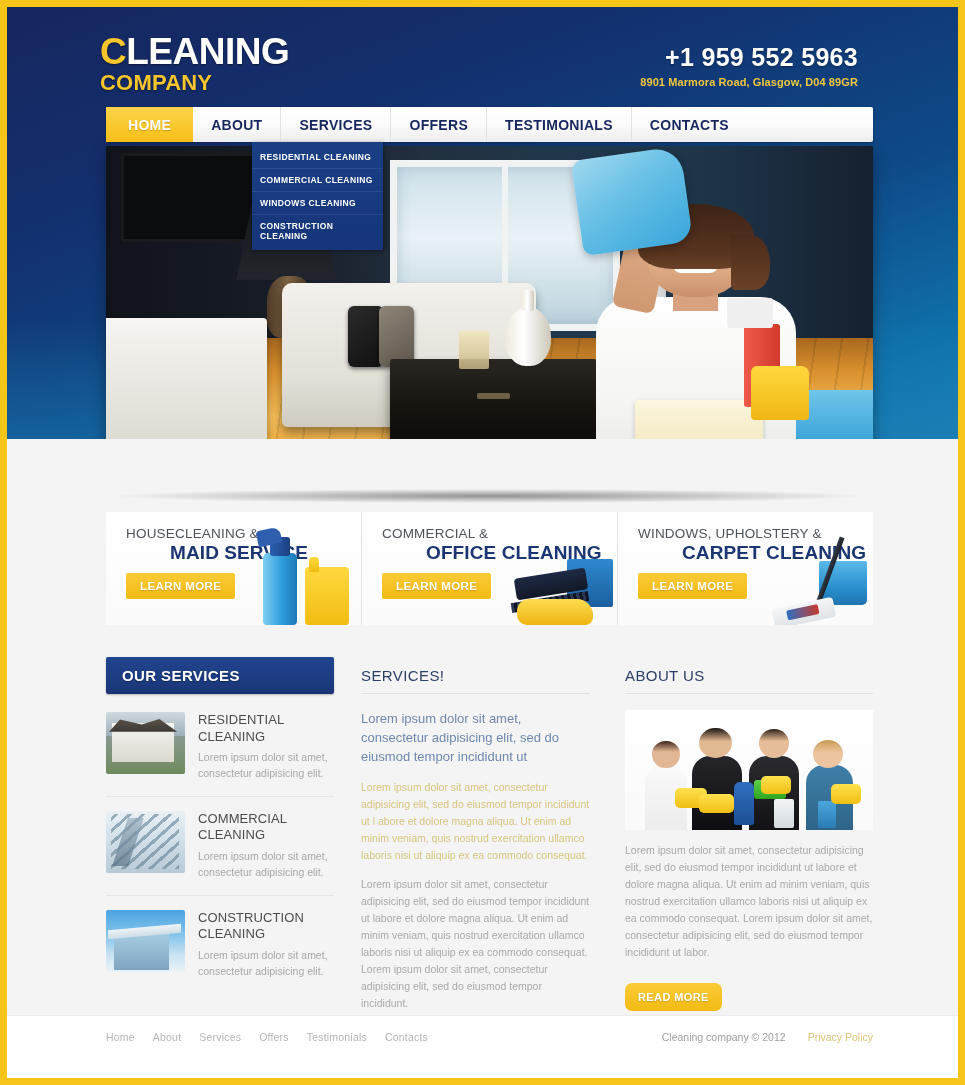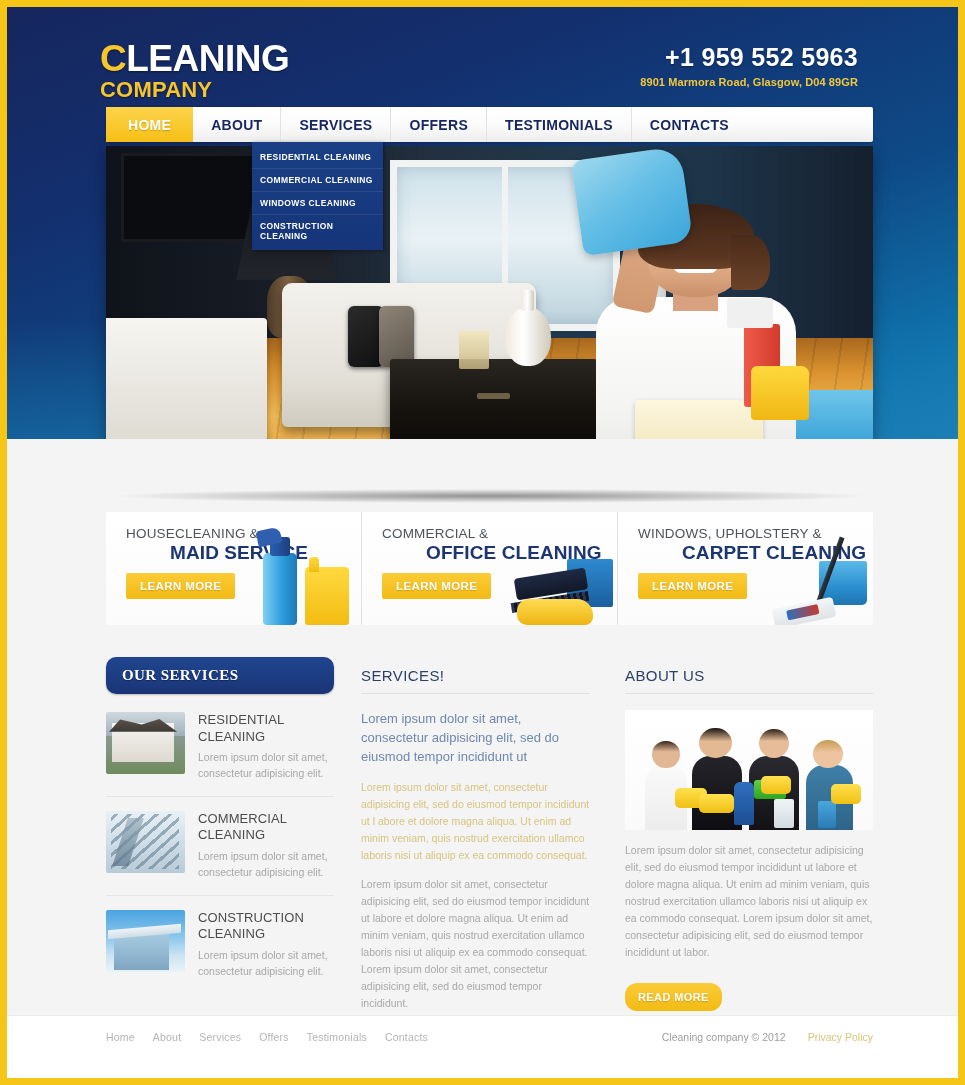--- a/index.html
+++ b/index.html
@@ -33,21 +33,21 @@
     content: "";
     position: absolute;
     left: 0; right: 0; bottom: 0; height: 120px;
     background: linear-gradient(to bottom, rgba(20,60,130,0) 0%, rgba(25,120,175,0.55) 100%);
     pointer-events: none;
   }
 
   .logo {
     position: absolute;
     left: 93px;
-    top: 33px;
+    top: 26px;
     line-height: 1;
     z-index: 5;
   }
   .logo-top {
     font-size: 37px;
     font-weight: bold;
     letter-spacing: -0.5px;
     color: #ffffff;
     text-shadow: 0 1px 2px rgba(0,0,0,0.45);
   }
@@ -462,23 +462,22 @@
   .col { position: relative; }
   .col-services { width: 252px; padding-right: 24px; }
   .col-welcome  { width: 258px; padding: 0 26px 0 3px; }
   .col-about    { width: 257px; padding-left: 9px; }
 
   .head-bar {
     height: 37px;
     background: linear-gradient(to bottom, #20458f 0%, #1a3576 100%);
     display: flex; align-items: center;
     padding-left: 16px;
-    border-radius: 10px;
+    border-radius: 2px;
     box-shadow: 0 1px 2px rgba(0,0,0,0.25);
-    font-family: Liberation Serif, serif;
   }
   .head-bar-text {
     color: #ffffff; font-size: 15px; font-weight: bold; letter-spacing: 0.4px;
     text-shadow: 0 1px 1px rgba(0,0,0,0.35);
   }
   .head-plain {
     height: 37px;
     display: flex; align-items: center;
     font-size: 15px; color: #2b3f66; letter-spacing: 0.4px;
     border-bottom: 1px solid #e0e0e0;
@@ -599,21 +598,21 @@
   
   .btn-read {
     display: inline-block;
     margin-top: 22px;
     background: linear-gradient(to bottom, #fbcb37 0%, #f2bb14 100%);
     color: #ffffff;
     font-size: 11px;
     font-weight: bold;
     letter-spacing: 0.4px;
     padding: 8px 13px;
-    border-radius: 12px;
+    border-radius: 7px;
     cursor: pointer;
     text-shadow: 0 1px 1px rgba(150,100,0,0.4);
   }
 
   
   .footer {
     position: absolute;
     left: 0; bottom: 0;
     width: 951px;
     height: 63px;

